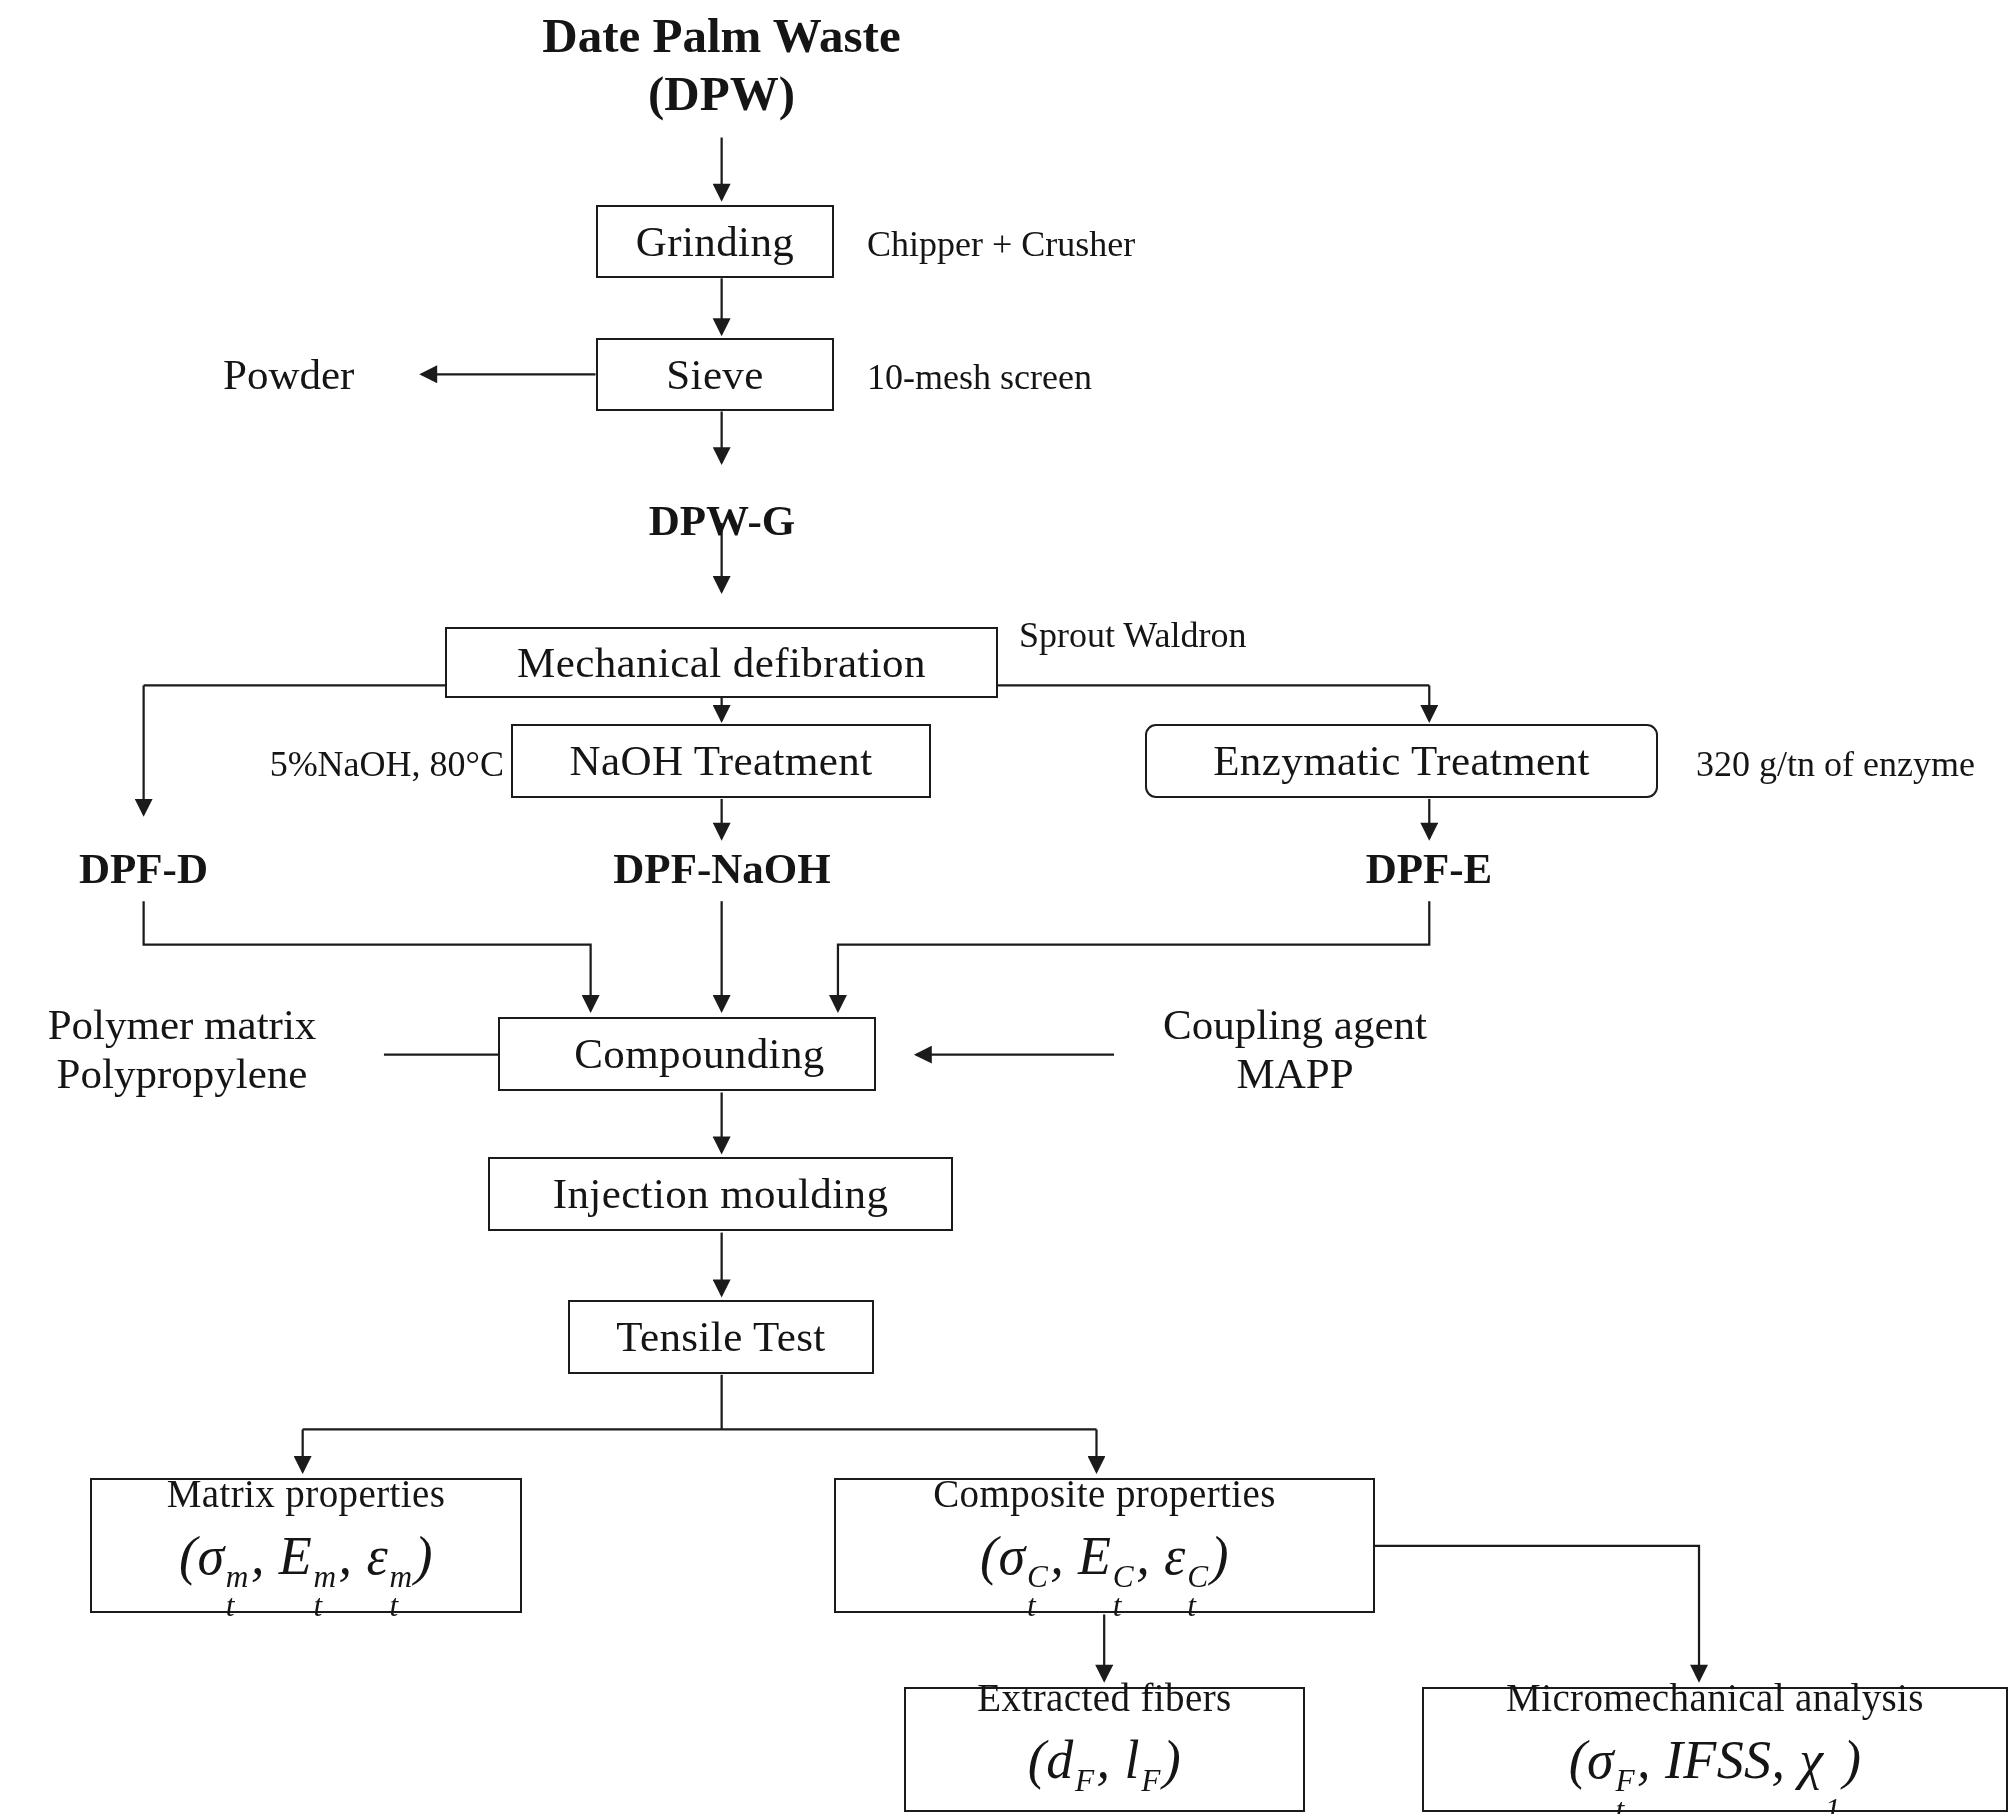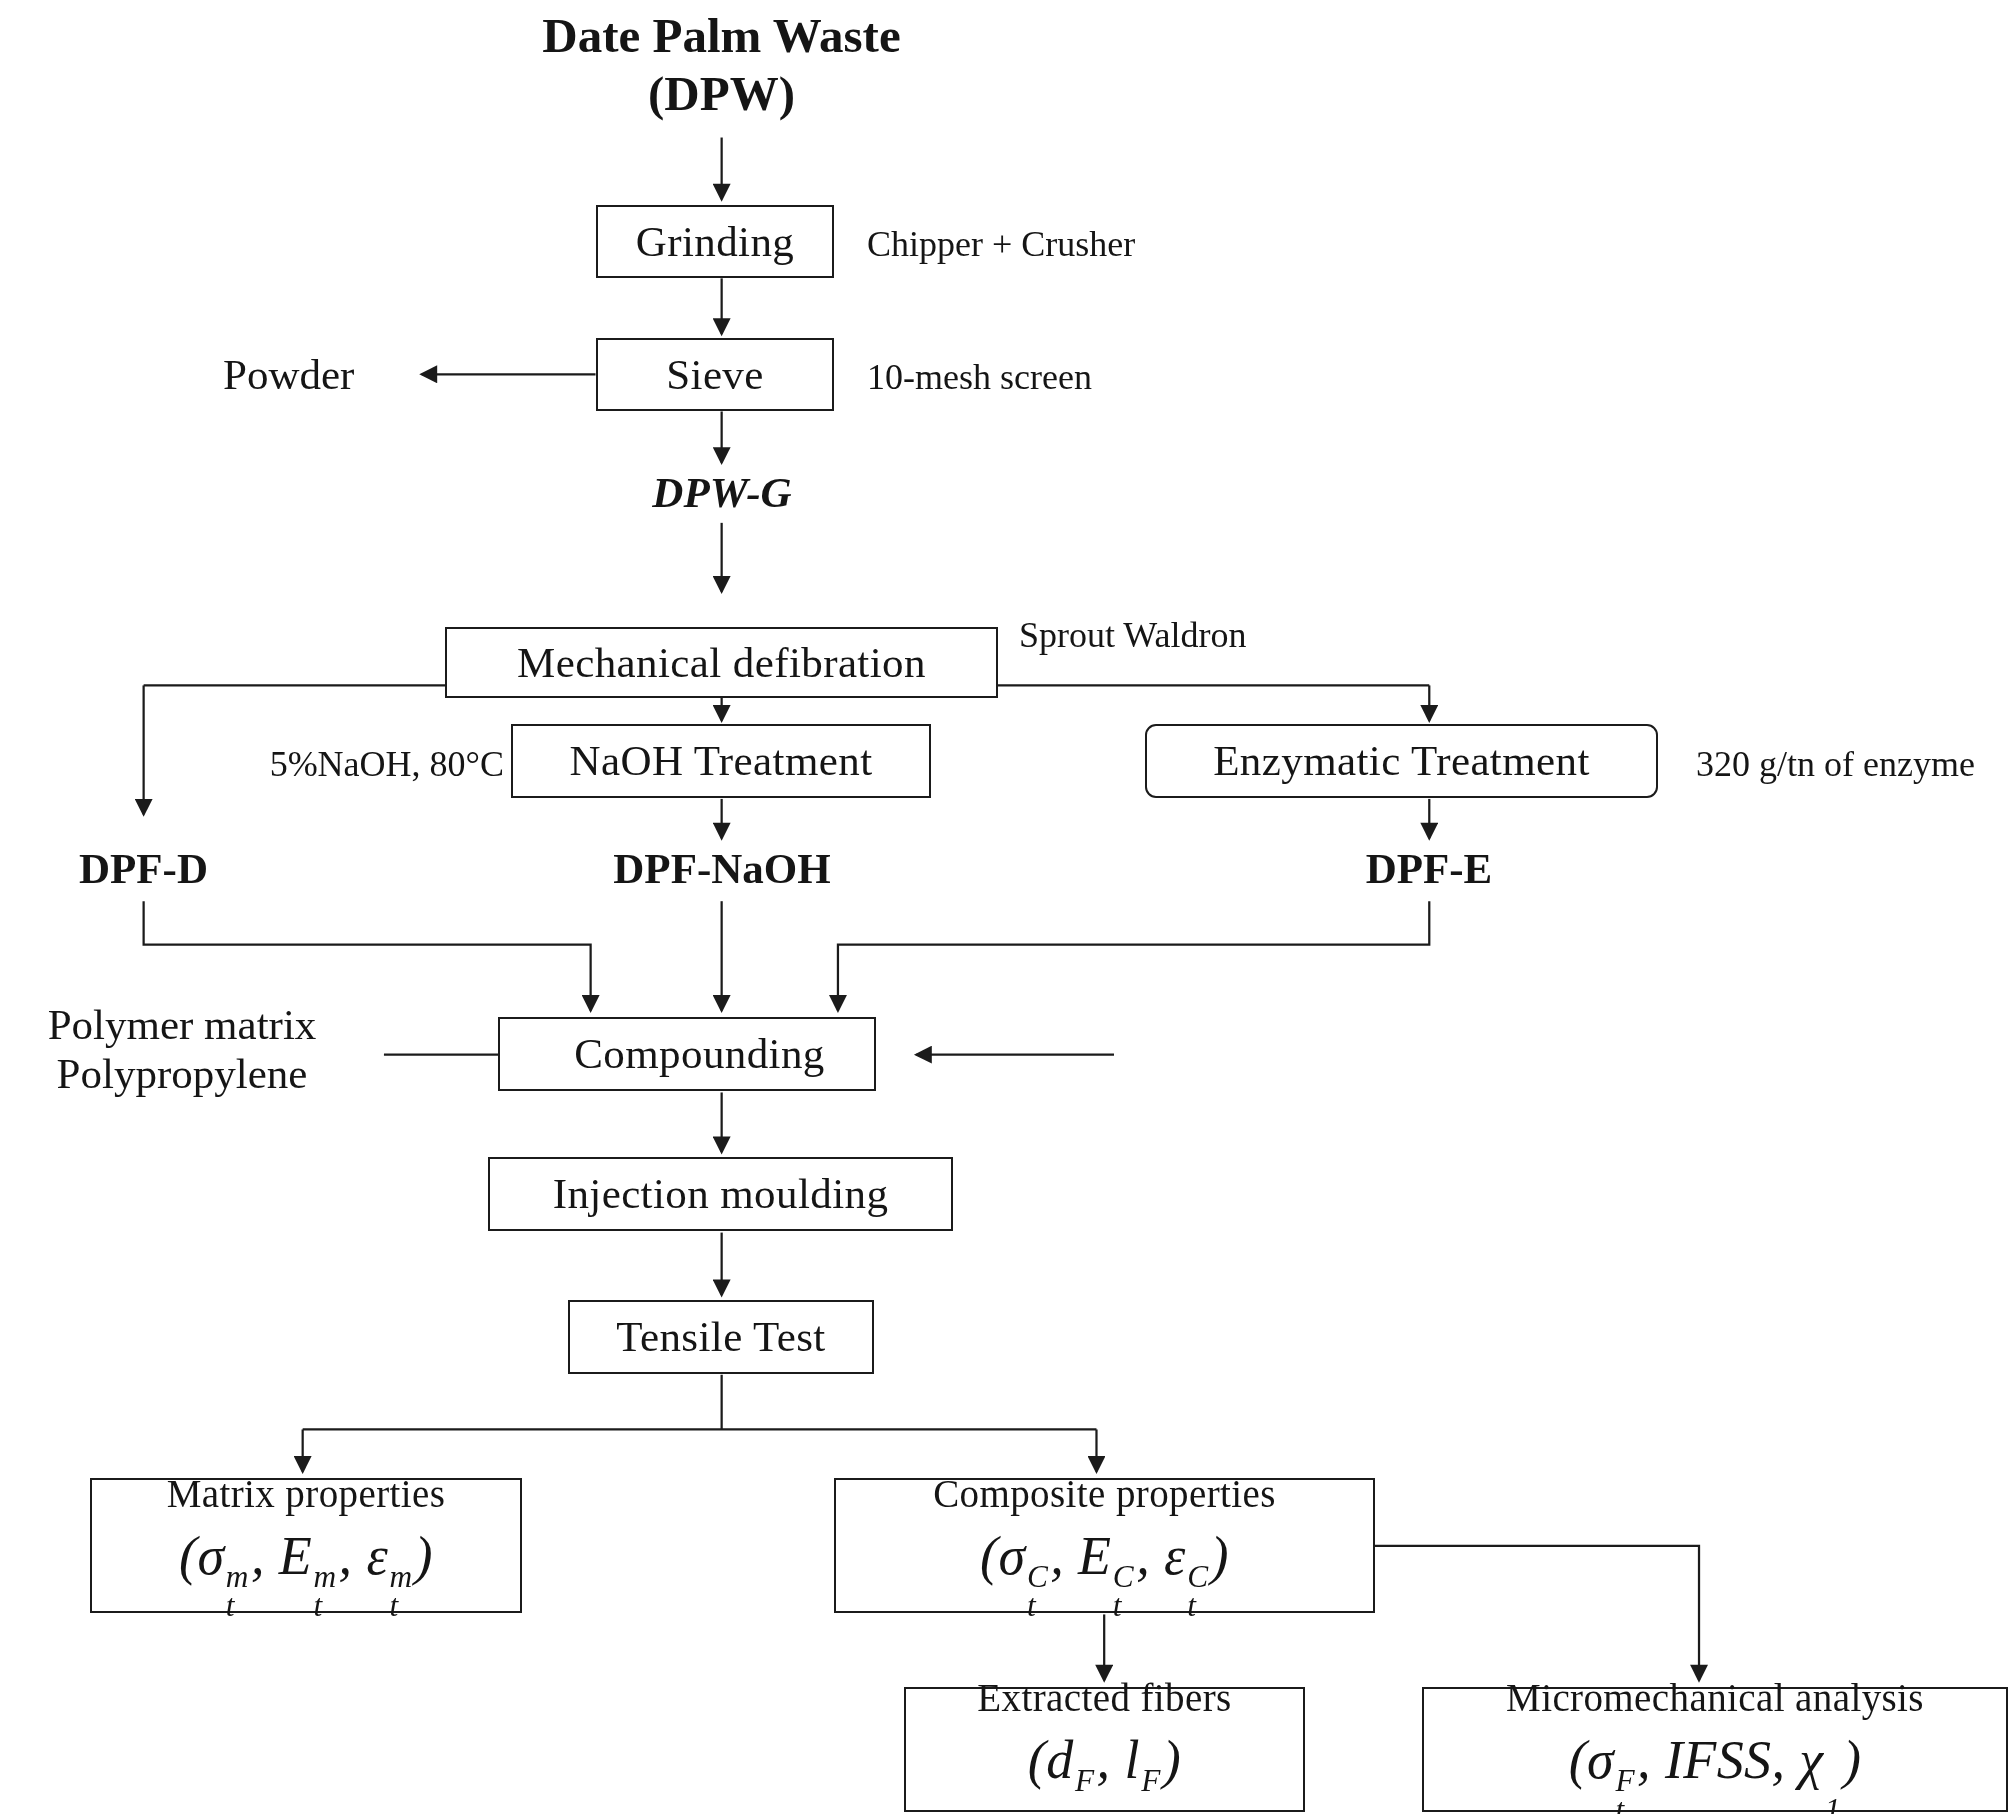--- a/index.html
+++ b/index.html
@@ -108,21 +108,21 @@
   </div>
   <div class="lbl note" style="left:867px;top:223px;text-align:center;">Chipper + Crusher</div>
 
   <div class="box" style="left:596px;top:338px;width:238px;height:73px;">
     <span>Sieve</span>
   </div>
   <div class="lbl note" style="left:867px;top:356px;">10-mesh screen</div>
 
   <div class="lbl big" style="left:223px;top:350px;">Powder</div>
 
-  <div class="lbl bold big center" style="left:582px;top:468px;width:280px;font-style:italic;">DPW-G</div>
+  <div class="lbl bold big center" style="left:582px;top:496px;width:280px;">DPW-G</div>
 
   <div class="box" style="left:445px;top:596px;width:553px;height:71px;margin-top:31px;">
     <span>Mechanical defibration</span>
   </div>
   <div class="lbl note" style="left:1019px;top:614px;">Sprout Waldron</div>
 
   <div class="box" style="left:511px;top:724px;width:420px;height:74px;">
     <span>NaOH Treatment</span>
   </div>
   <div class="lbl note" style="left:210px;top:743px;width:294px;text-align:right;">5%NaOH, 80°C</div>
@@ -132,20 +132,24 @@
   </div>
   <div class="lbl note" style="left:1696px;top:743px;">320 g/tn of enzyme</div>
 
   <div class="lbl bold big center" style="left:3.5px;top:844px;width:280px;">DPF-D</div>
   <div class="lbl bold big center" style="left:582px;top:844px;width:280px;">DPF-NaOH</div>
   <div class="lbl bold big center" style="left:1289px;top:844px;width:280px;">DPF-E</div>
 
   <div class="lbl side2" style="left:0px;top:1000px;width:364px;white-space:normal;">
     <div>Polymer matrix</div>
     <div>Polypropylene</div>
+  </div>
+  <div class="lbl side2" style="left:1113px;top:1000px;width:364px;white-space:normal;">
+    <div>Coupling agent</div>
+    <div>MAPP</div>
   </div>
 
   <div class="box" style="left:498px;top:1017px;width:378px;height:74px;padding-left:25px;">
     <span>Compounding</span>
   </div>
 
   <div class="box" style="left:488px;top:1157px;width:465px;height:74px;">
     <span>Injection moulding</span>
   </div>
 

